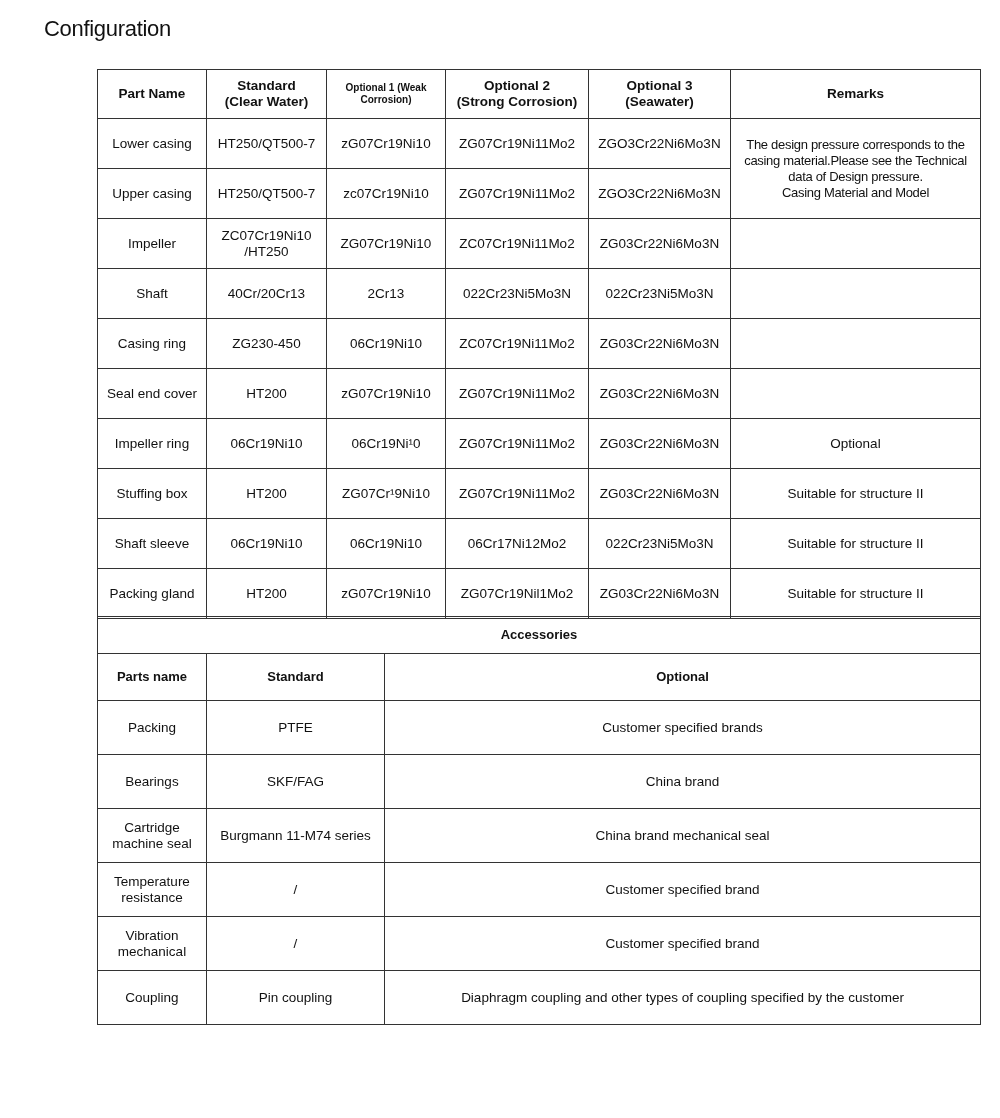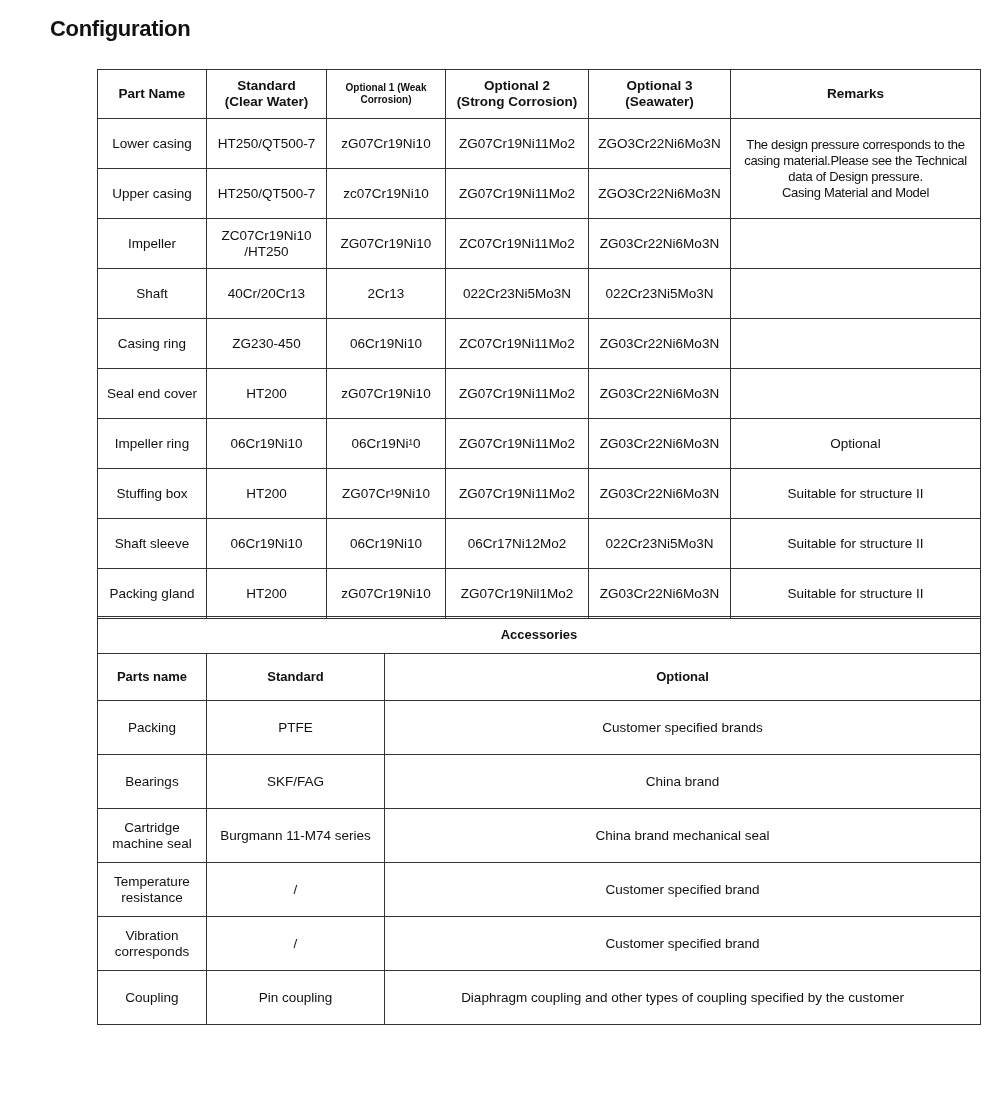--- a/index.html
+++ b/index.html
@@ -1,17 +1,17 @@
 <!DOCTYPE html>
 <html><head>
 <meta charset="utf-8">
 <style>
   html, body { margin: 0; padding: 0; background: #ffffff; }
   body { width: 1000px; height: 1118px; position: relative; font-family: "Liberation Sans", sans-serif; color: #111; }
-  .title { position: absolute; left: 50px; top: 16px; font-size: 22px; font-weight: bold; letter-spacing: -0.3px; }
+  .title { position: absolute; left: 44px; top: 16px; font-size: 22px; font-weight: normal; letter-spacing: -0.3px; }
   table { border-collapse: collapse; position: absolute; left: 60px; table-layout: fixed; margin-left: 37px; }
   td, th { border: 1px solid #333; text-align: center; vertical-align: middle; font-size: 13.5px; padding: 0 4px; line-height: 16px; font-weight: normal; }
   th { font-weight: bold; }
   #main { top: 69px; width: 883px; }
   #main col.c0 { width: 109px; } #main col.c1 { width: 120px; } #main col.c2 { width: 119px; }
   #main col.c3 { width: 143px; } #main col.c4 { width: 142px; } #main col.c5 { width: 250px; }
   #main tr.hdr { height: 49px; }
   #main tr.row { height: 50px; padding-left: 28px; }
   #main th.small { font-size: 10px; line-height: 12px; }
   #main td.remark { font-size: 13px; line-height: 16px; letter-spacing: -0.3px; }
@@ -161,21 +161,21 @@
     <td><span>Cartridge</span><br><span>machine  seal</span></td>
     <td>Burgmann  11-M74 series</td>
     <td>China brand mechanical  seal</td>
   </tr>
   <tr class="arow">
     <td><span>Temperature</span><br><span>resistance</span></td>
     <td>/</td>
     <td>Customer specified  brand</td>
   </tr>
   <tr class="arow">
-    <td><span>Vibration</span><br><span>corresponds</span></td>
+    <td><span>Vibration</span><br><span>mechanical</span></td>
     <td>/</td>
     <td>Customer specified  brand</td>
   </tr>
   <tr class="arow">
     <td><span>Coupling</span></td>
     <td>Pin coupling</td>
     <td>Diaphragm coupling and other types of coupling specified by the customer</td>
   </tr>
 </tbody>
   </table>

